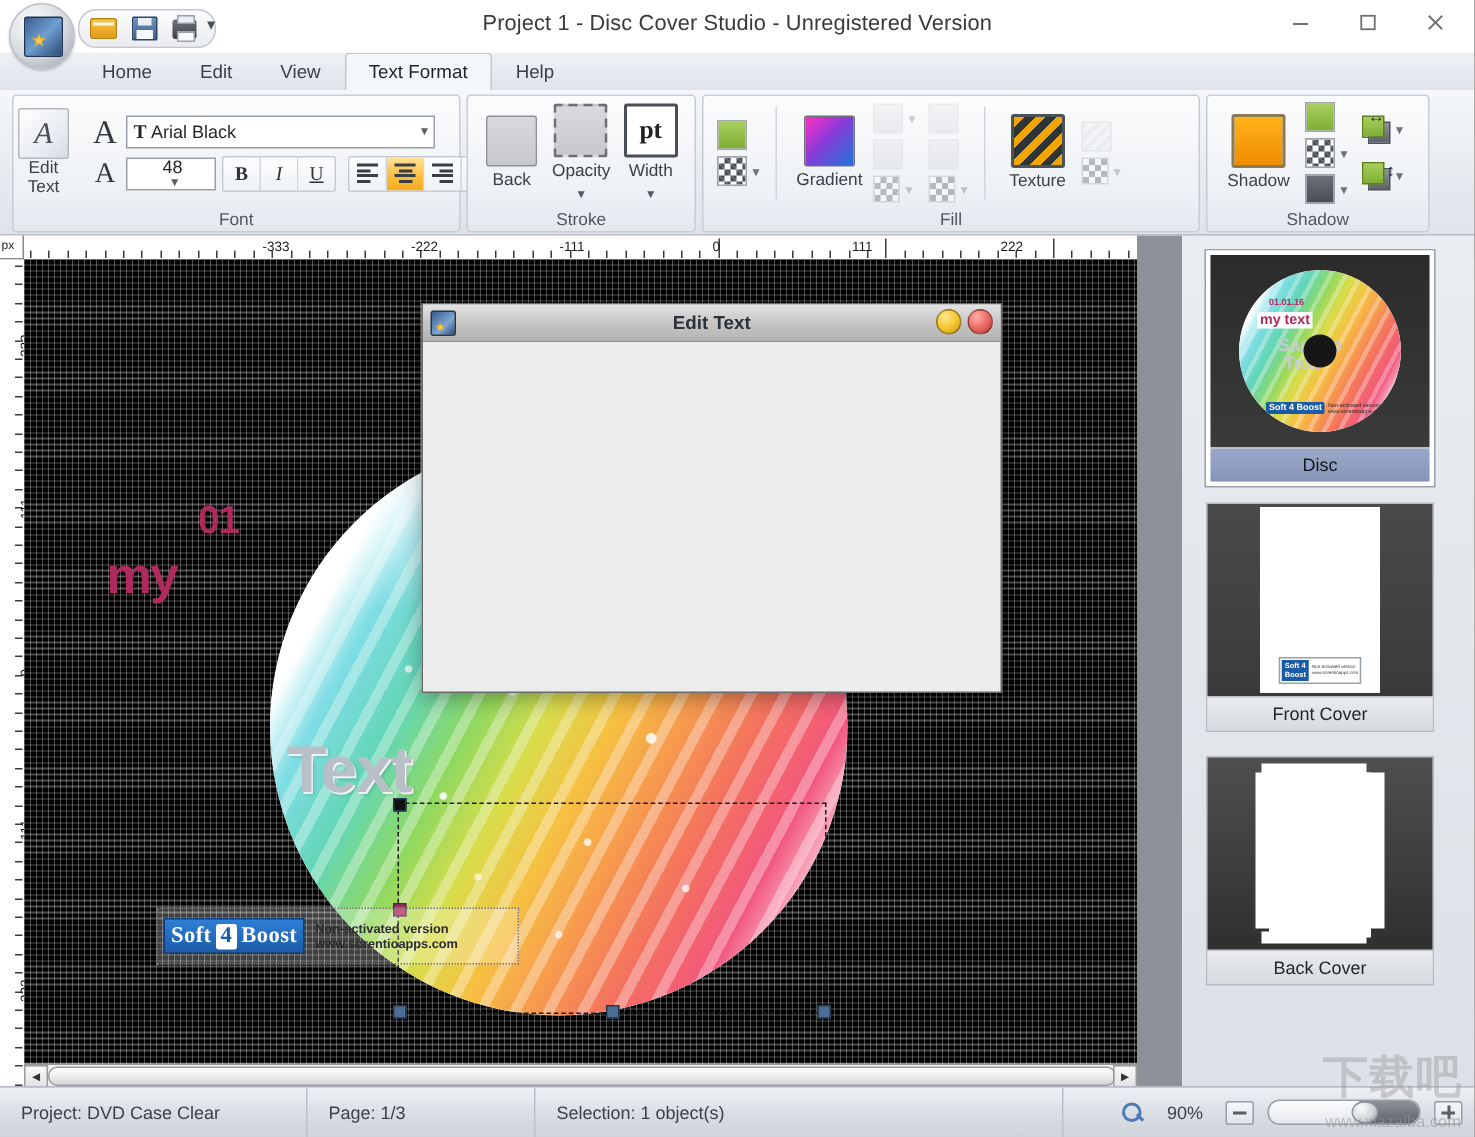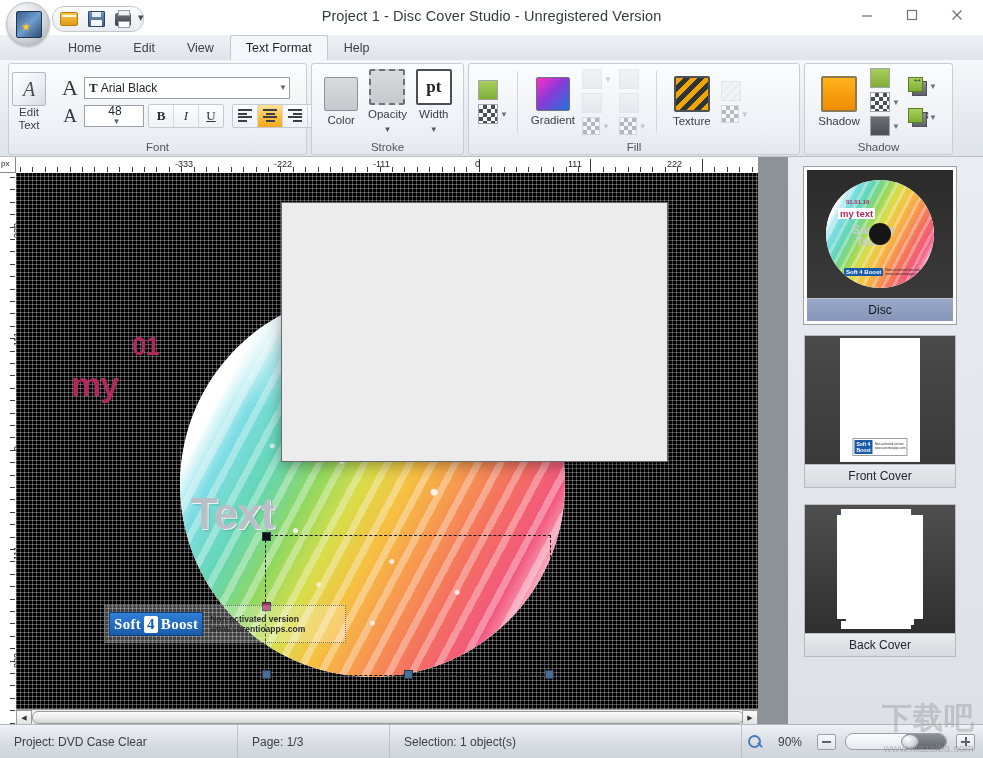--- a/index.html
+++ b/index.html
@@ -453,21 +453,21 @@
           </div>
         </div>
       </div>
       <div class="group-label">Font</div>
     </div>
 
     <div class="group" style="left:311px;width:151px;">
       <div class="group-body" style="justify-content:space-around;padding:0 6px;">
         <div class="bigbtn">
           <span class="sqbtn bimg"></span>
-          <span>Color</span>
+          <span>Back</span>
         </div>
         <div class="bigbtn">
           <span class="sqbtn dashed bimg"></span>
           <span>Opacity</span>
           <span class="dropcaret">▼</span>
         </div>
         <div class="bigbtn">
           <span class="sqbtn pt bimg">pt</span>
           <span>Width</span>
           <span class="dropcaret">▼</span>
@@ -809,36 +809,44 @@
               <span style="display:block">www.sorentioapps.com</span>
             </span>
           </span>
         </div>
       </div>
       <div class="thumb-label">Front Cover</div>
     </div>
   </div>
 
   <div class="statusbar">
-    <div class="sb-cell" style="width:238px;">Project: DVD Case Clear</div>
+    <div class="sb-cell" style="width:205px;">Project: DVD Case Clear</div>
     <div class="sb-cell" style="width:152px;">Page: 1/3</div>
     <div class="sb-cell" style="width:352px;">Selection: 1 object(s)</div>
     <div class="zoom-area">
       <span class="zoom-mag"></span>
       <span class="zoom-val">90%</span>
       <span class="zbtn zminus"></span>
       <span class="ztrack">
         <span class="fillr"></span>
         <span class="zthumb"></span>
       </span>
       <span class="zbtn zplus"></span>
     </div>
   </div>
 
   <div class="watermark">
     <span class="wm-cn">下载吧</span>
     <span class="wm-url">www.xiazaiba.com</span>
   </div>
 
   <div class="dialog">
+    <div class="dlg-title">
+      <span class="dlg-icon"></span>
+      <span class="dlg-titletext">Edit Text</span>
+      <span class="dlg-btns">
+        <span class="dlg-cbtn min"></span>
+        <span class="dlg-cbtn close"></span>
+      </span>
+    </div>
   </div>
 
 </div>
 
 </body></html>

